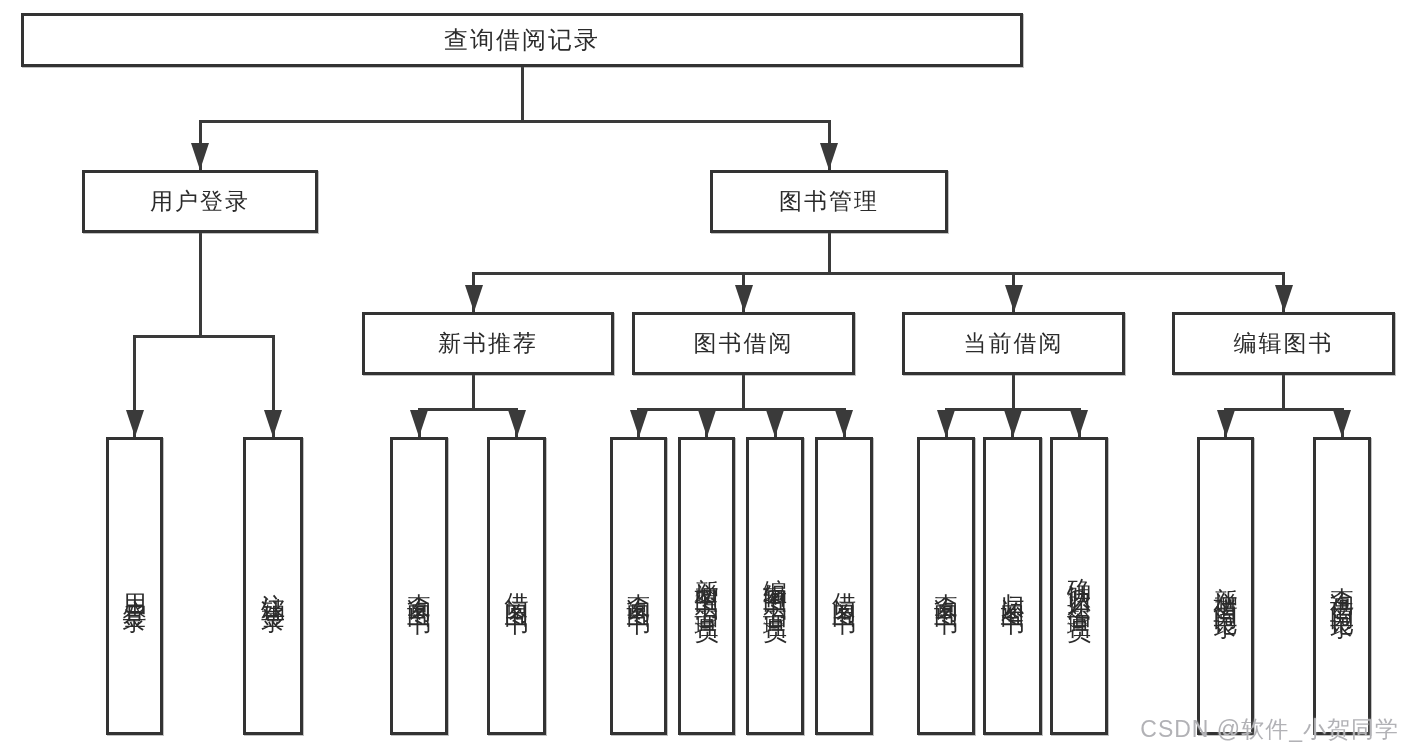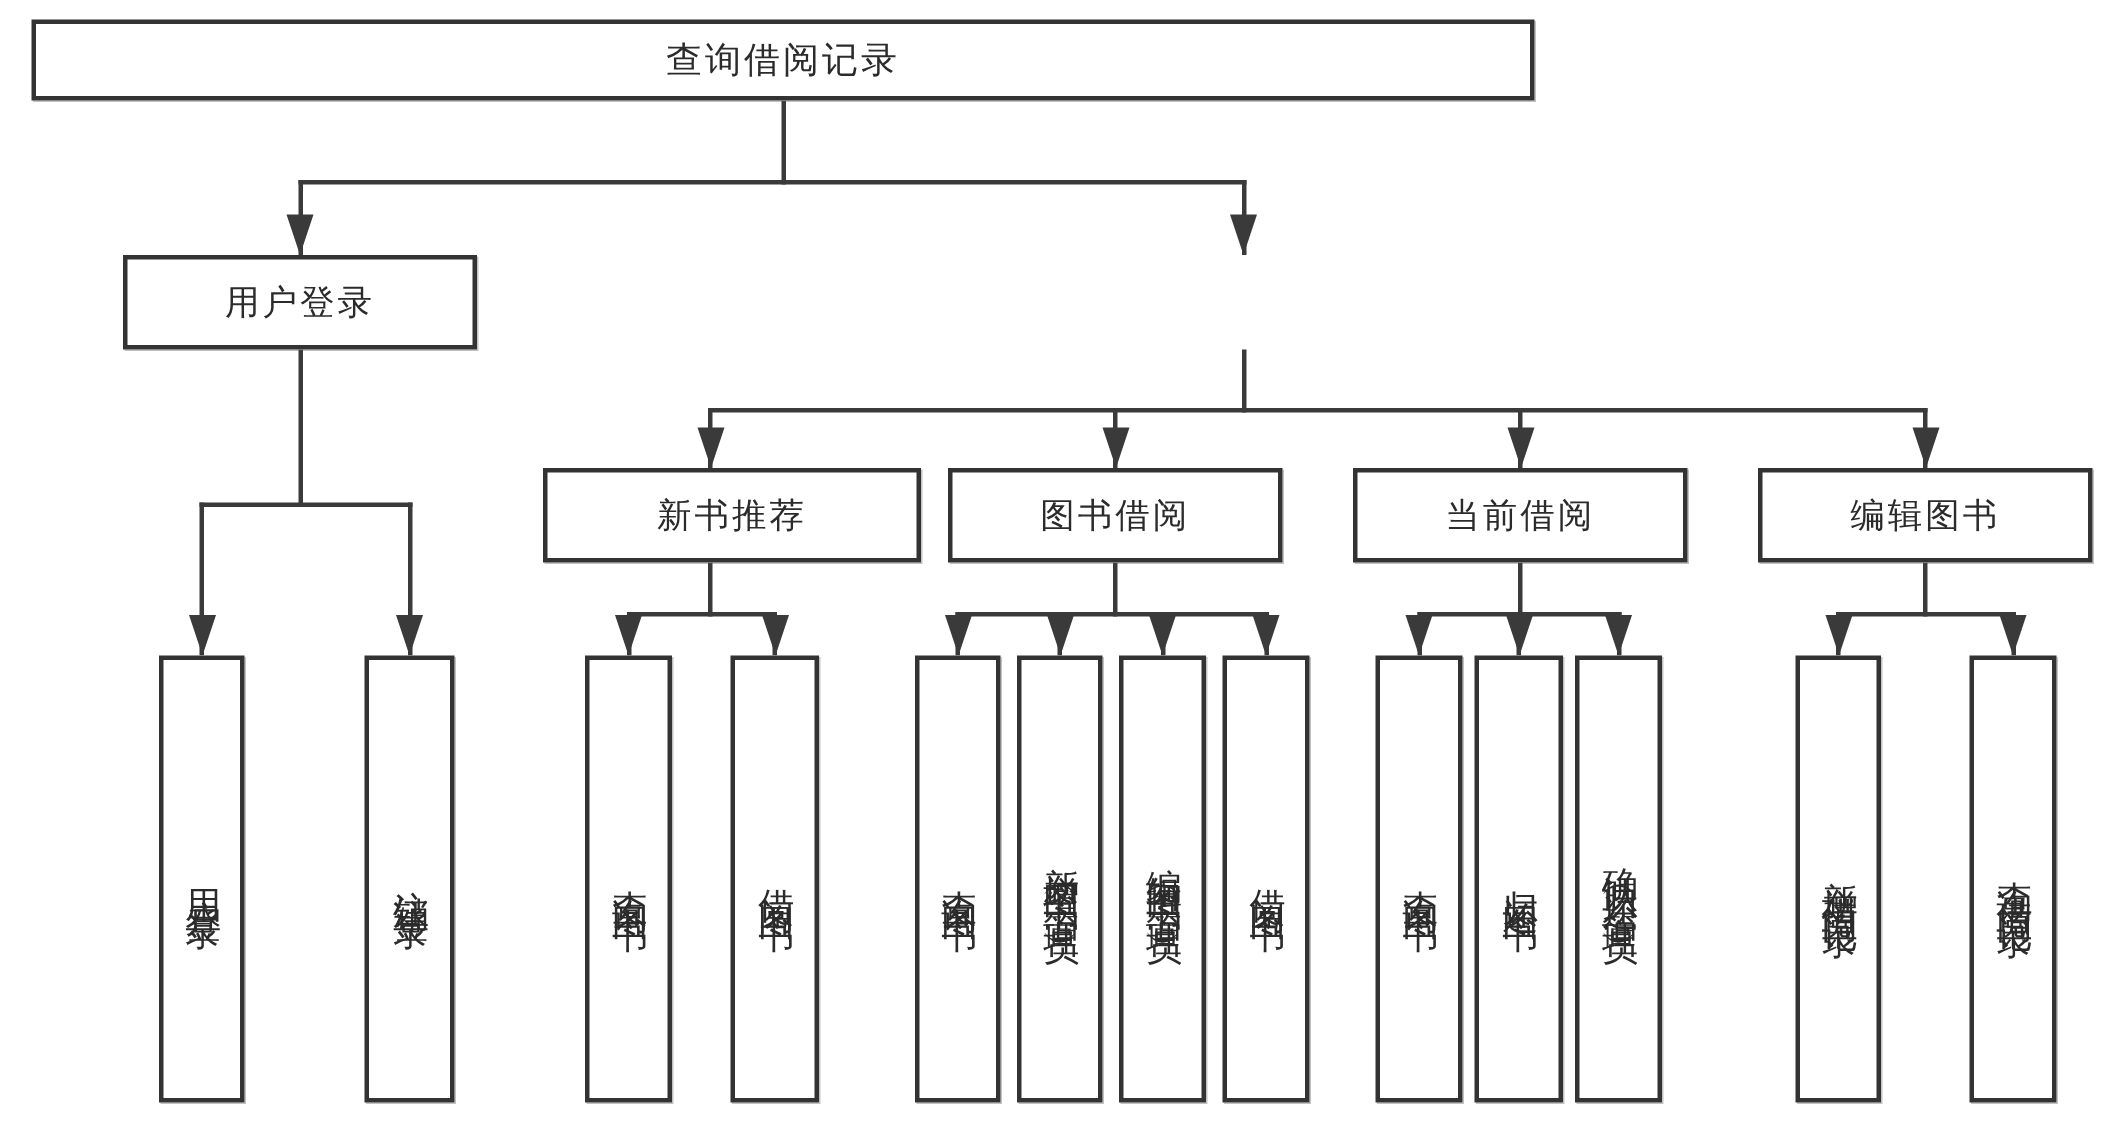--- a/index.html
+++ b/index.html
@@ -65,22 +65,24 @@
     color: #b2b2b6;
     text-shadow: 0 0 2px rgba(255,255,255,0.8);
     z-index: 5;
     white-space: nowrap;
   }
 </style>
 </head>
 <body>
 
 <div id="canvas">
+  <div class="watermark">CSDN @软件_小贺同学</div>
 <div class="node h root" style="left: 21px; top: 13px; width: 1002px; height: 54px;">查询借阅记录</div>
     <div class="node h" style="left: 82px; top: 170px; width: 236px; height: 63px;">用户登录</div>
+    <div class="node h" style="left: 710px; top: 170px; width: 238px; height: 63px;">图书管理</div>
     <div class="node h" style="left: 362px; top: 312px; width: 252px; height: 63px;">新书推荐</div>
     <div class="node h" style="left: 632px; top: 312px; width: 223px; height: 63px;">图书借阅</div>
     <div class="node h" style="left: 902px; top: 312px; width: 223px; height: 63px;">当前借阅</div>
     <div class="node h" style="left: 1172px; top: 312px; width: 223px; height: 63px;">编辑图书</div>
     <div class="node v" style="left: 106px; top: 437px; width: 57px; height: 298px;">用户登录</div>
     <div class="node v" style="left: 243px; top: 437px; width: 60px; height: 298px;">注销登录</div>
     <div class="node v" style="left: 390px; top: 437px; width: 58px; height: 298px;">查询图书</div>
     <div class="node v" style="left: 487px; top: 437px; width: 59px; height: 298px;">借阅图书</div>
     <div class="node v" style="left: 610px; top: 437px; width: 57px; height: 298px;">查询图书</div>
     <div class="node v" style="left: 678px; top: 437px; width: 57px; height: 298px;">新增图书（管理员）</div>

